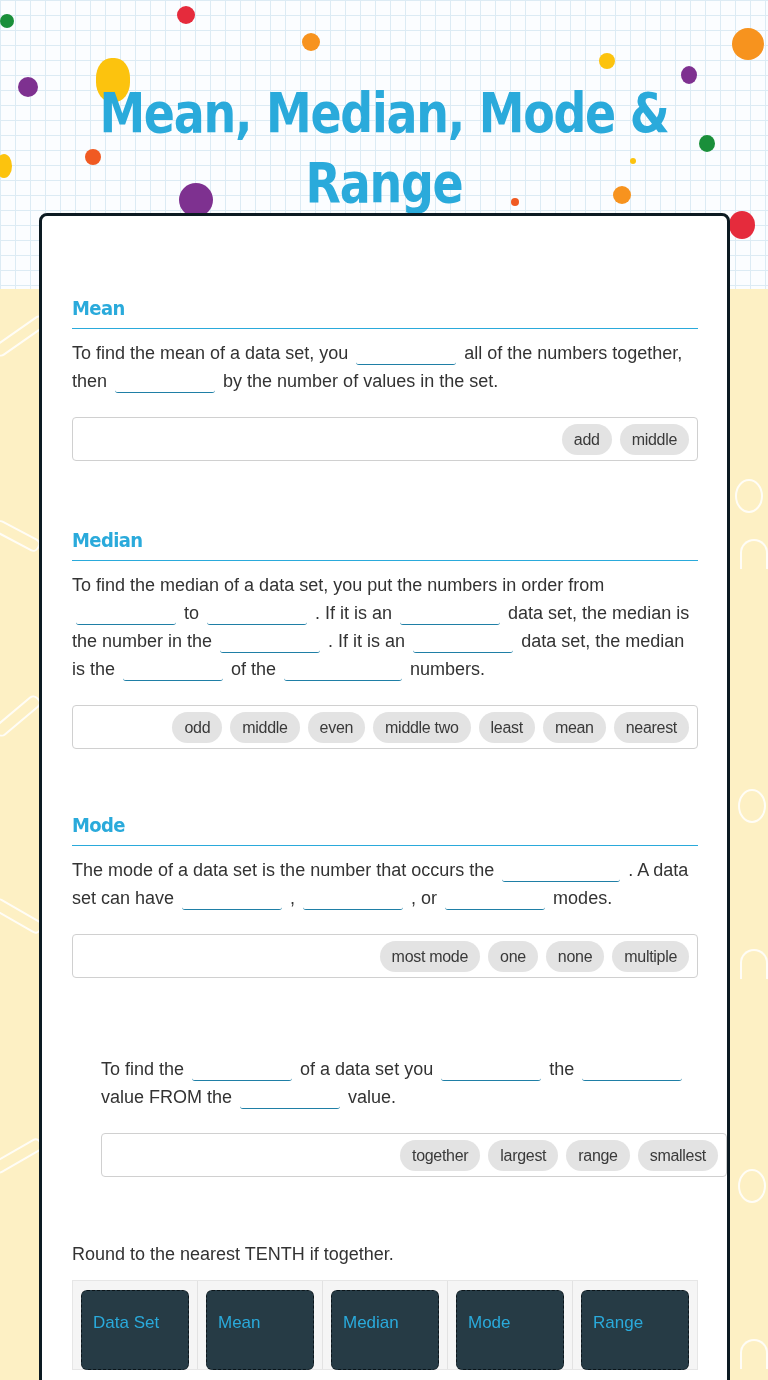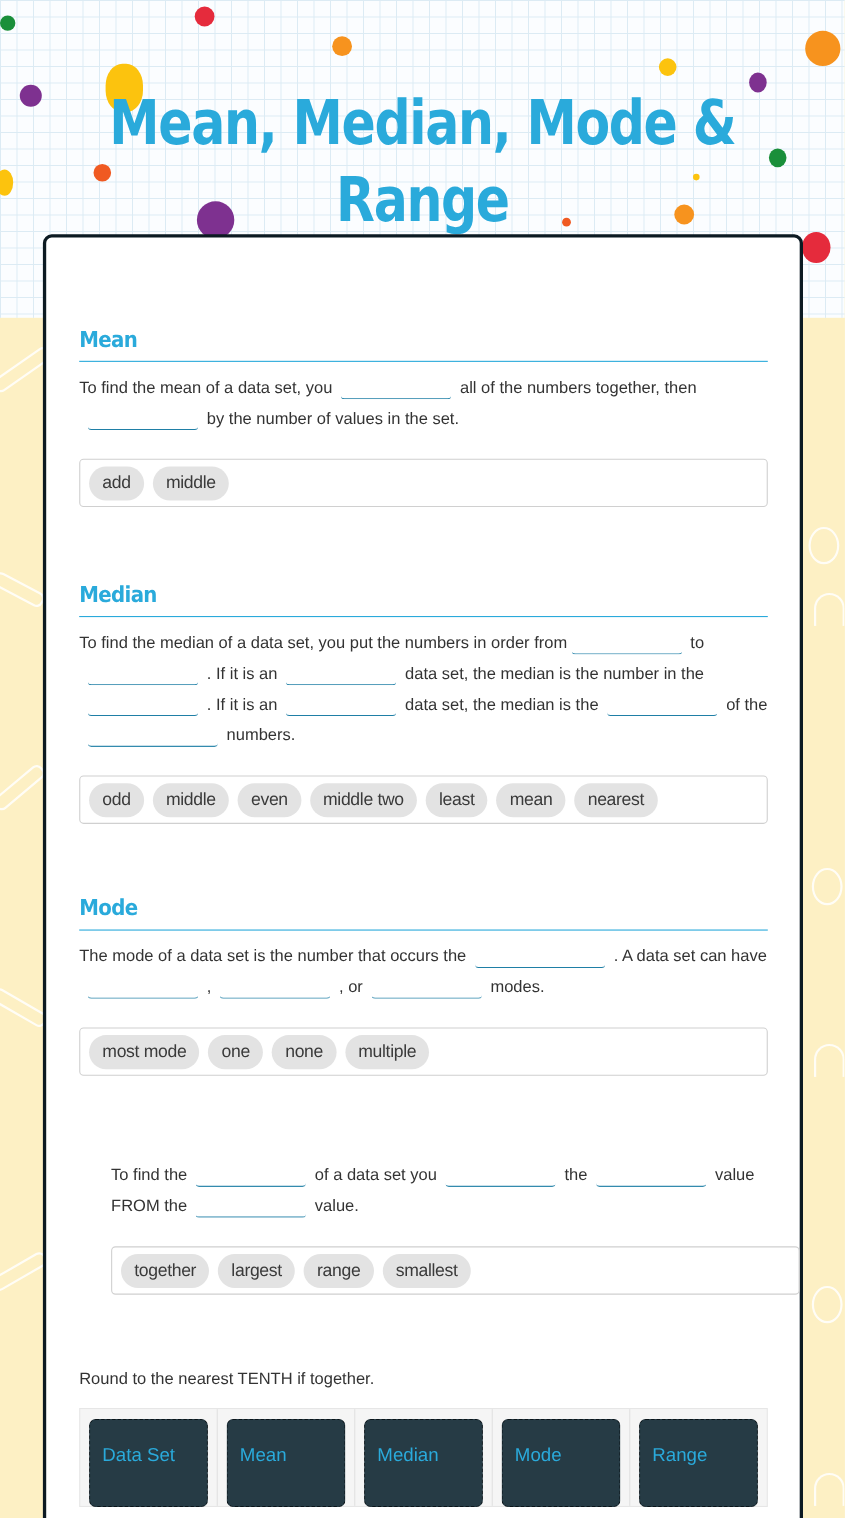--- a/index.html
+++ b/index.html
@@ -50,42 +50,42 @@
       font-weight: bold;
       font-size: 20px;
       color: #2aaadb;
       padding-bottom: 8px;
       border-bottom: 1px solid #2aaadb;
       letter-spacing: -0.6px;
       transform-origin: left;
     }
     .para {
       font-family: "Liberation Sans", sans-serif;
-      font-size: 15px;
+      font-size: 18px;
       line-height: 28px;
       color: #333333;
       margin-top: 10px;
     }
     .blank {
       display: inline-block;
       width: 100px;
       height: 20px;
       border-bottom: 1.5px solid #1f7fa6;
       border-radius: 0 0 3px 3px;
       vertical-align: -6px;
       margin: 0 8px;
     }
     .blank.wide { width: 118px; }
     .bank {
       margin-top: 22px;
       border: 1px solid #d0d0d0;
       border-radius: 4px;
       height: 44px;
       padding: 6px 8px;
-      display: flex; gap: 8px; align-items: center;
+      display: flex; gap: 8px; align-items: center; justify-content: flex-end;
     }
     .chip {
       background: #e3e3e3;
       border-radius: 16px;
       padding: 0 12px;
       height: 31px;
       line-height: 31px;
       font-family: "Liberation Sans", sans-serif;
       font-size: 16px;
       color: #3a3a3a;

